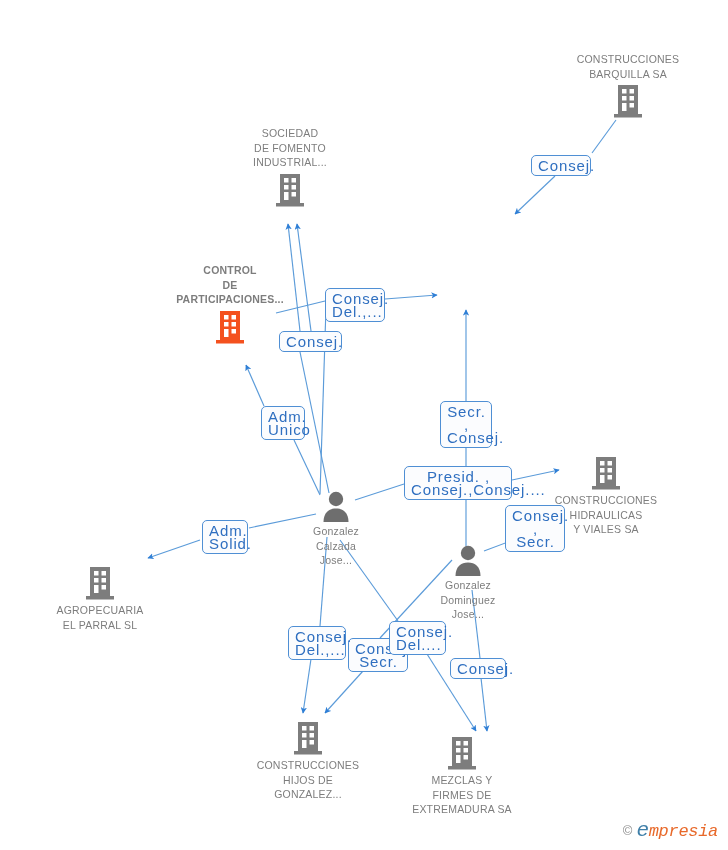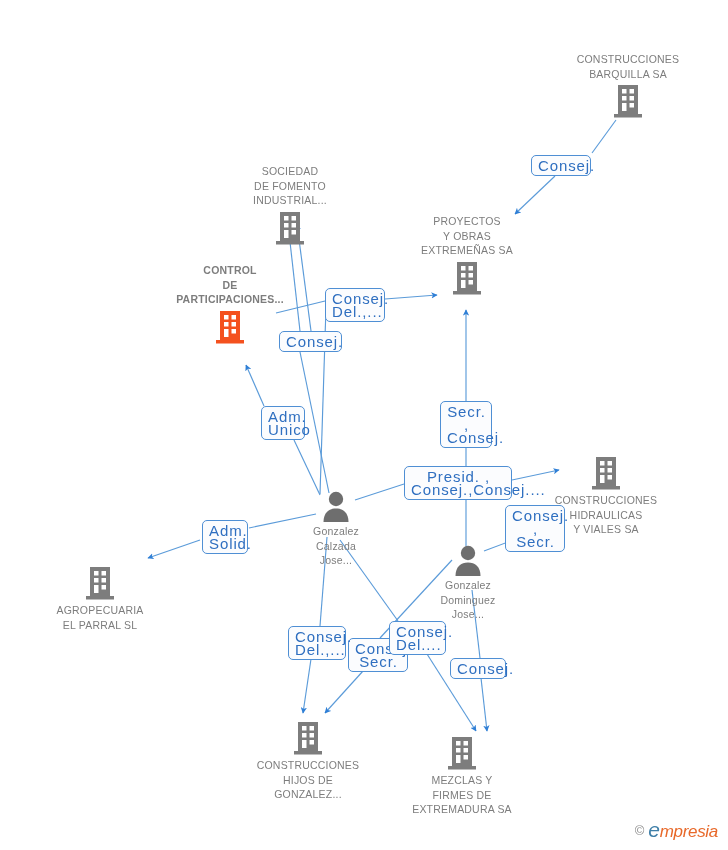--- a/index.html
+++ b/index.html
@@ -74,21 +74,21 @@
     display: flex;
     align-items: center;
     gap: 4px;
     z-index: 40;
   }
   #watermark .copy {
     font-size: 13px;
     color: #8a8a8a;
   }
   #watermark .brand {
-    font-family: Liberation Sans, sans-serif;
+    font-family: Liberation Mono, monospace;
     font-style: italic;
     font-size: 17px;
     color: #e8692a;
     letter-spacing: -0.3px;
   }
   #watermark .brand .cap {
     font-size: 21px;
     color: #3f7fa8;
   }
 </style>
@@ -154,51 +154,36 @@
       <rect x="9" y="6" width="4.5" height="4.5" fill="#ffffff"></rect>
       <rect x="16.5" y="6" width="4.5" height="4.5" fill="#ffffff"></rect>
       <rect x="9" y="13" width="4.5" height="4.5" fill="#ffffff"></rect>
       <rect x="16.5" y="13" width="4.5" height="4.5" fill="#ffffff"></rect>
       <rect x="9" y="20" width="4.5" height="8" fill="#ffffff"></rect>
       <rect x="16.5" y="20" width="4.5" height="4.5" fill="#ffffff"></rect>
       <rect x="1" y="31" width="28" height="3.5" fill="#7d7d7d"></rect>
     </svg>
   </div>
 
-  <div class="node label-above" style="left:290px; top:126px;margin-top:38px;">
+  <div class="node label-above" style="left:290px; top:126px;">
     <div class="label">SOCIEDAD
 DE FOMENTO
 INDUSTRIAL...</div>
     <svg class="glyph" width="30" height="36" viewBox="0 0 30 36">
       <rect x="5" y="2" width="20" height="29" fill="#7d7d7d"></rect>
       <rect x="9" y="6" width="4.5" height="4.5" fill="#ffffff"></rect>
       <rect x="16.5" y="6" width="4.5" height="4.5" fill="#ffffff"></rect>
       <rect x="9" y="13" width="4.5" height="4.5" fill="#ffffff"></rect>
       <rect x="16.5" y="13" width="4.5" height="4.5" fill="#ffffff"></rect>
       <rect x="9" y="20" width="4.5" height="8" fill="#ffffff"></rect>
       <rect x="16.5" y="20" width="4.5" height="4.5" fill="#ffffff"></rect>
       <rect x="1" y="31" width="28" height="3.5" fill="#7d7d7d"></rect>
     </svg>
   </div>
 
-  <div class="node label-above" style="left:467px; top:214px;">
-    <div class="label">PROYECTOS
-Y OBRAS
-EXTREMEÑAS SA</div>
-    <svg class="glyph" width="30" height="36" viewBox="0 0 30 36">
-      <rect x="5" y="2" width="20" height="29" fill="#7d7d7d"></rect>
-      <rect x="9" y="6" width="4.5" height="4.5" fill="#ffffff"></rect>
-      <rect x="16.5" y="6" width="4.5" height="4.5" fill="#ffffff"></rect>
-      <rect x="9" y="13" width="4.5" height="4.5" fill="#ffffff"></rect>
-      <rect x="16.5" y="13" width="4.5" height="4.5" fill="#ffffff"></rect>
-      <rect x="9" y="20" width="4.5" height="8" fill="#ffffff"></rect>
-      <rect x="16.5" y="20" width="4.5" height="4.5" fill="#ffffff"></rect>
-      <rect x="1" y="31" width="28" height="3.5" fill="#7d7d7d"></rect>
-    </svg>
-  </div>
 
   <div class="node label-above focus" style="left:230px; top:263px;">
     <div class="label">CONTROL
 DE
 PARTICIPACIONES...</div>
     <svg class="glyph" width="30" height="36" viewBox="0 0 30 36">
       <rect x="5" y="2" width="20" height="29" fill="#f4511e"></rect>
       <rect x="9" y="6" width="4.5" height="4.5" fill="#ffffff"></rect>
       <rect x="16.5" y="6" width="4.5" height="4.5" fill="#ffffff"></rect>
       <rect x="9" y="13" width="4.5" height="4.5" fill="#ffffff"></rect>

